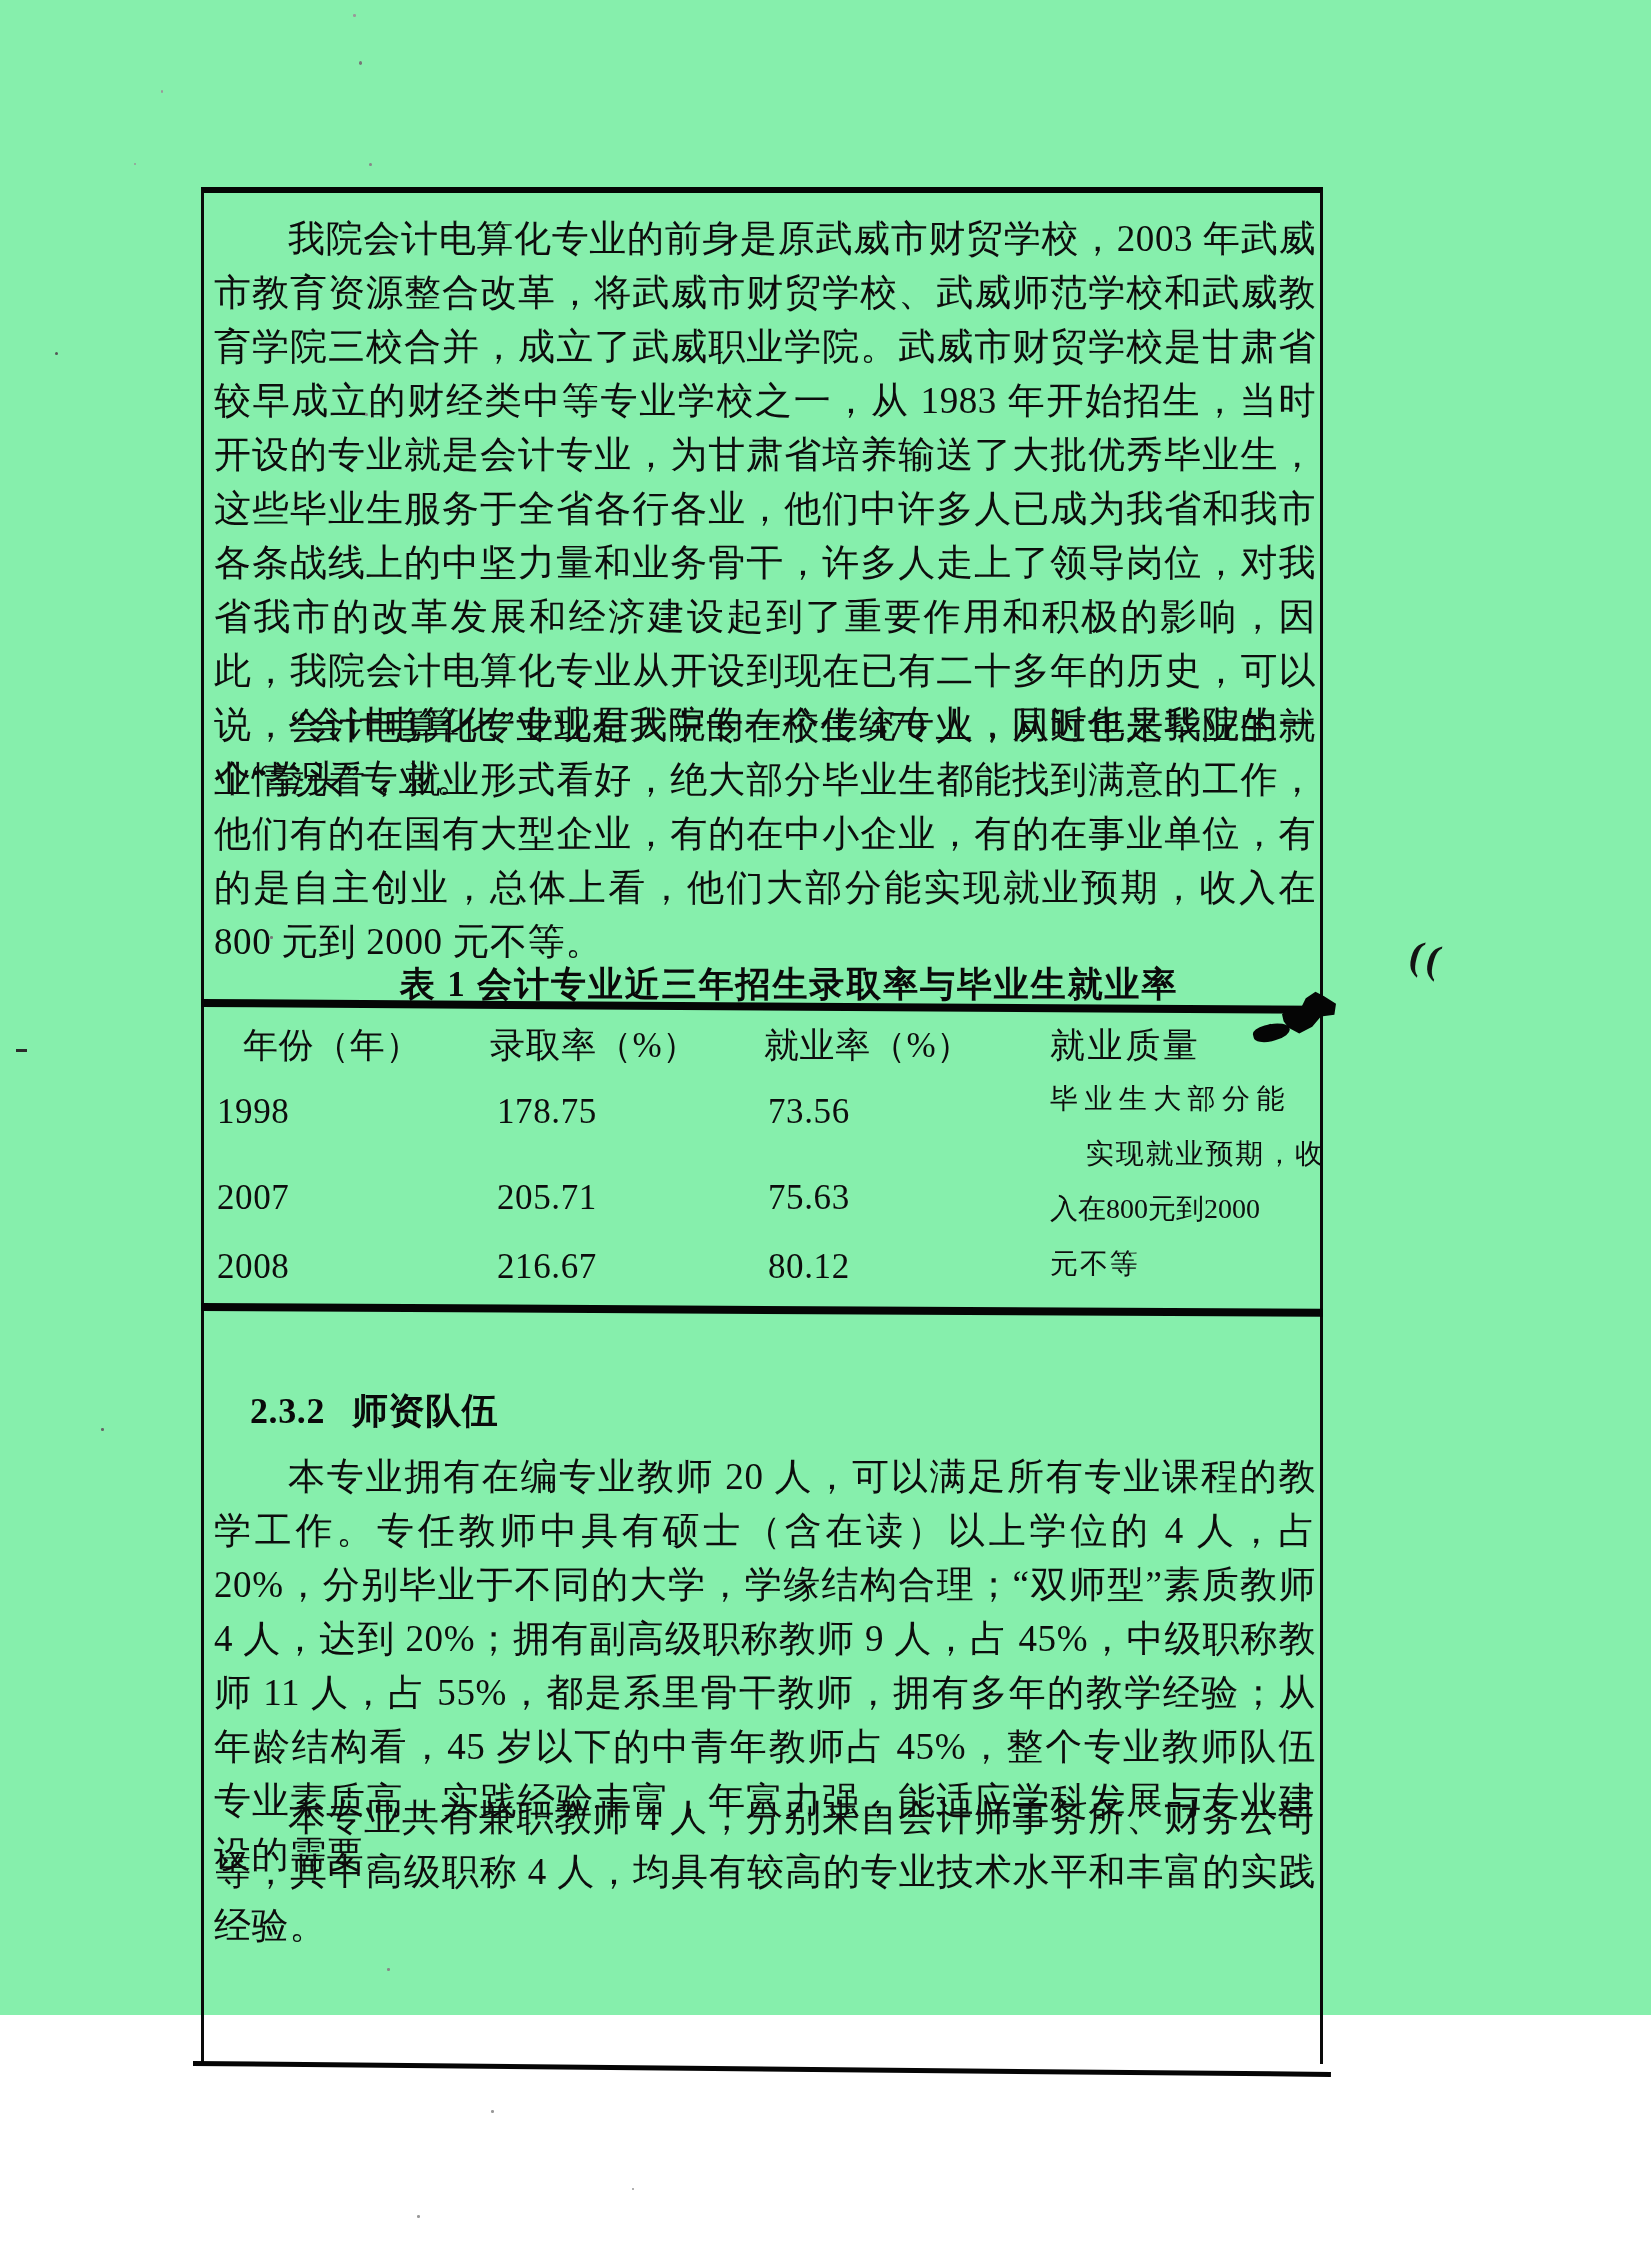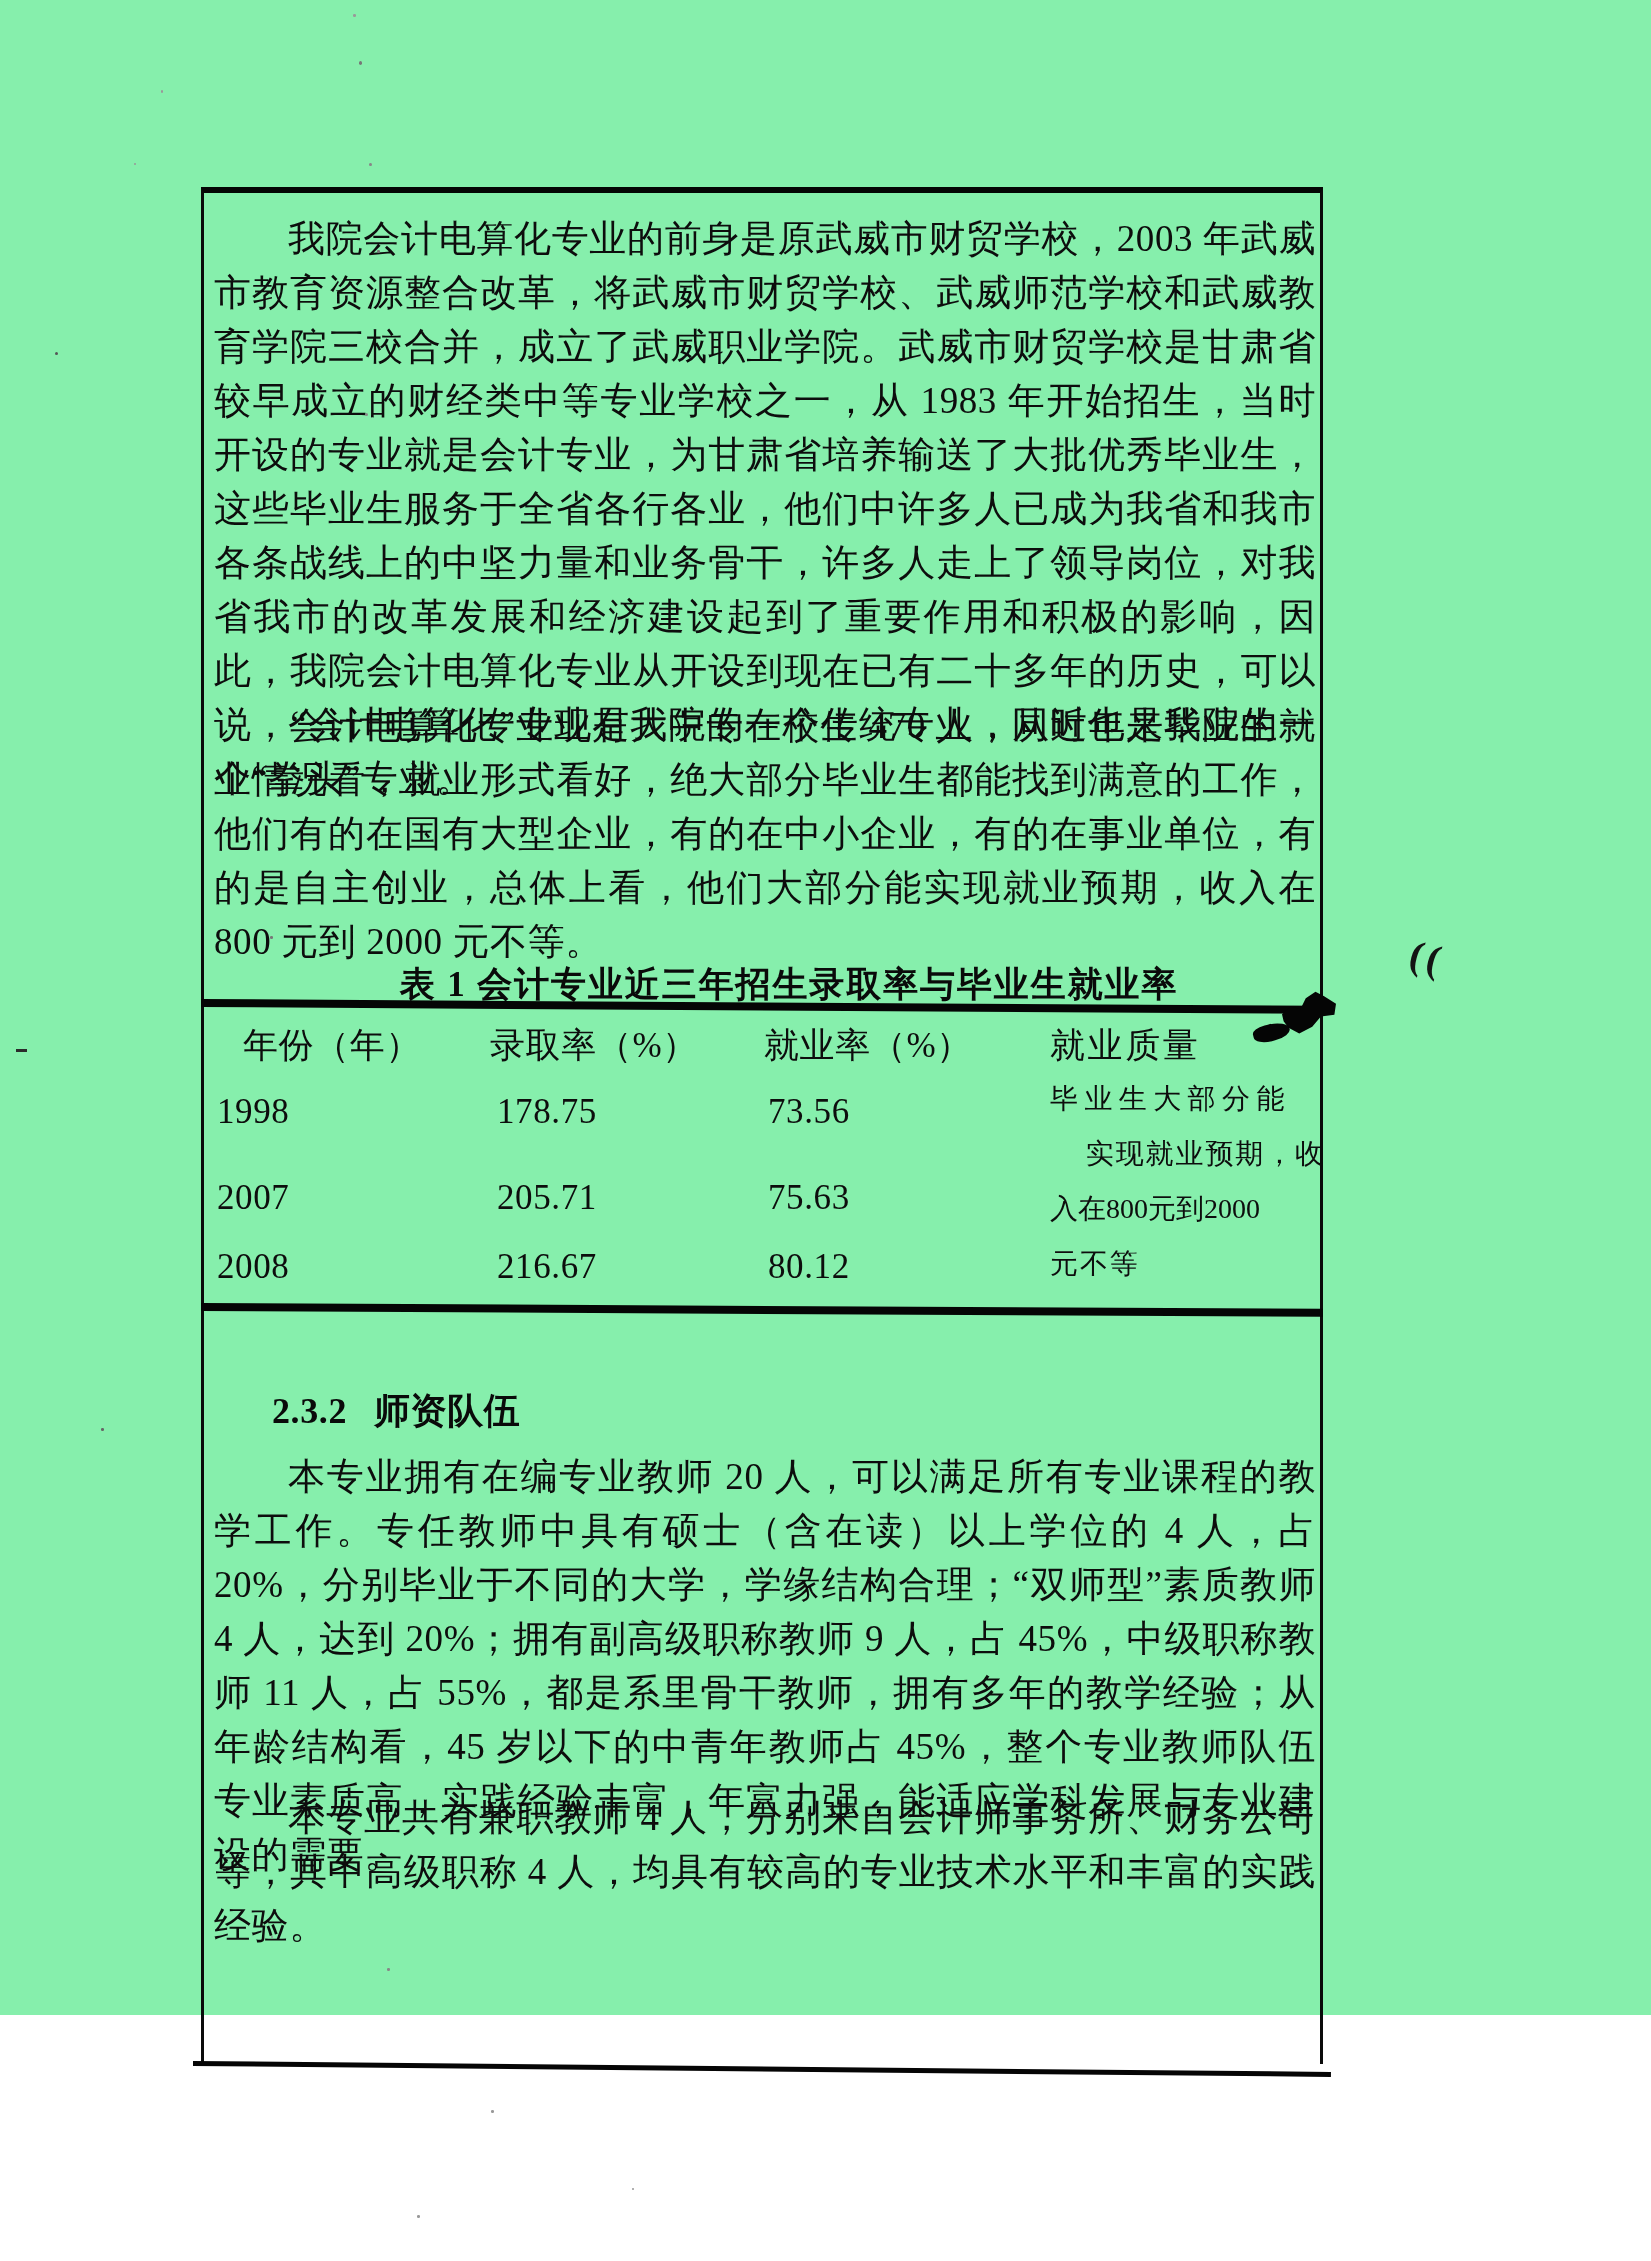--- a/index.html
+++ b/index.html
@@ -103,21 +103,21 @@
     color: #0d0d0d;
   }
   .quality-cell .q-line { display: block; }
   .q0 { letter-spacing: 6.4px; }
   .q1 { letter-spacing: 1.9px; text-align: right; }
   .q2 { letter-spacing: 0px; }
   .q3 { letter-spacing: 1.9px; }
 
   .section-heading {
     position: absolute;
-    left: 272px; top: 1387px;
+    left: 250px; top: 1387px;
     font-size: 36px;
     font-weight: bold;
     letter-spacing: 0.6px;
     color: #0a0a0a;
     white-space: nowrap;
   }
   .section-heading .sec-no { margin-right: 27px; }
 
   .ink-smudge {
     position: absolute;

